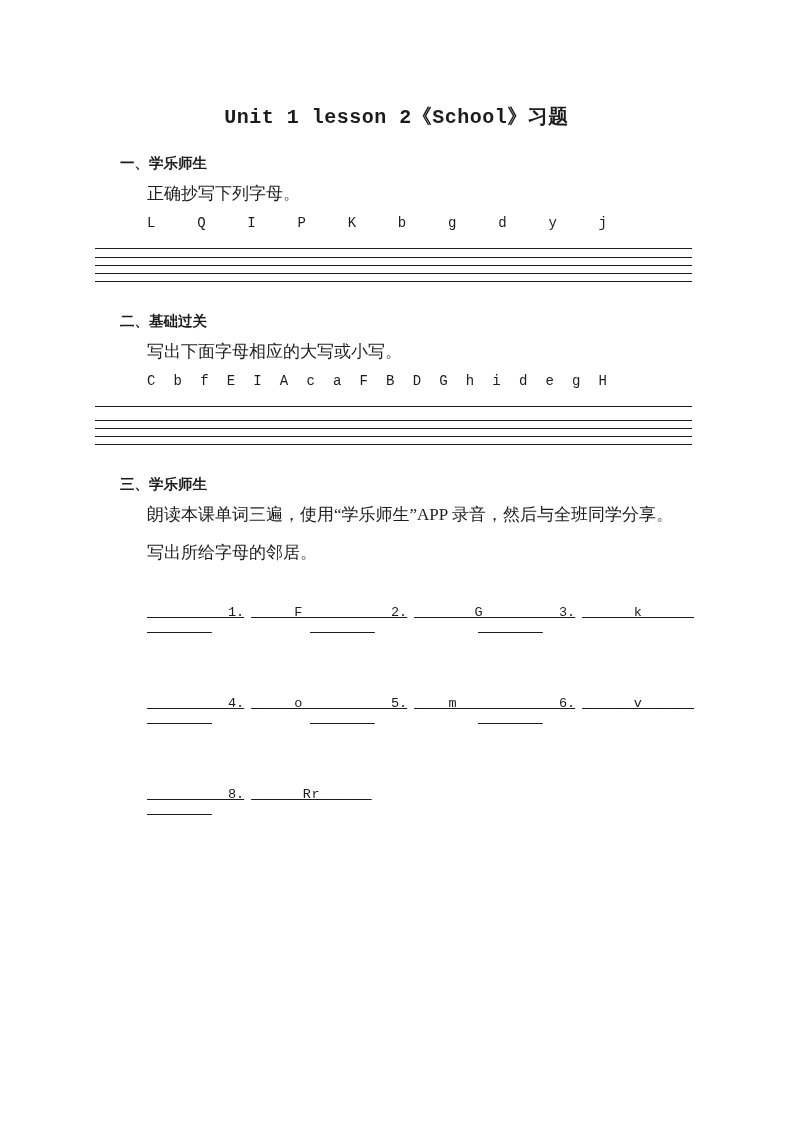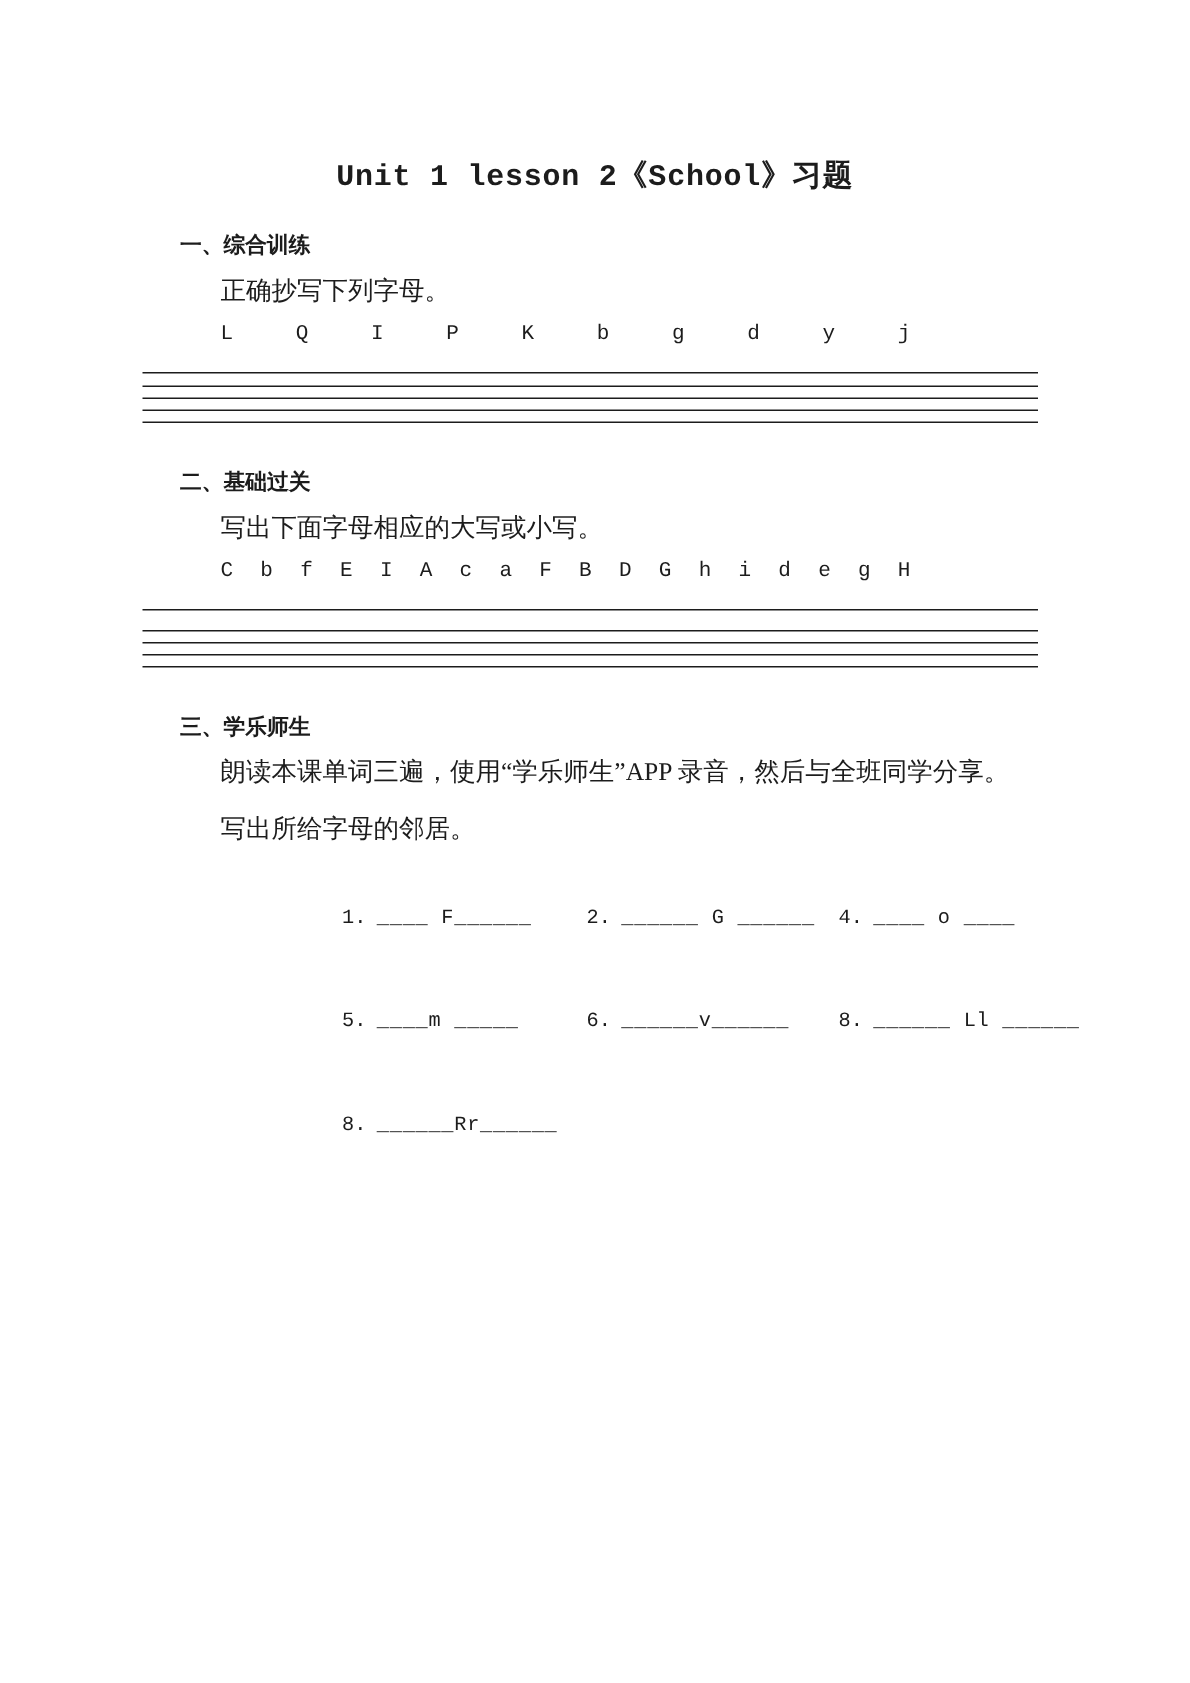--- a/index.html
+++ b/index.html
@@ -65,22 +65,23 @@
   .g8  { margin-top: 8px; }
   .g7  { margin-top: 7px; }
   .g13 { margin-top: 13px; }
   .s3 .instruction + .instruction {
     margin-top: 15px;
   }
   .q-grid {
     margin: 26px 0 0 52px;
     display: grid;
     grid-template-columns: 163px 168px 1fr;
-    row-gap: 24px;
+    row-gap: 46px;
     font-size: 13.5px;
+    text-decoration: underline;
   }
   .q-item {
     white-space: pre;
     font-family: "Liberation Mono", "DejaVu Sans Mono", monospace;
     font-size: 13.5px;
   }
   .q-num {
     margin-right: 7px;
   }
   .blank {
@@ -91,21 +92,21 @@
 </head>
 <body>
 
 <div class="page">
 
   <h1 class="title">Unit 1 lesson 2《School》习题</h1>
 
   <div class="content">
 
     <section class="s1">
-      <h2 class="sec-heading">一、综合训练</h2>
+      <h2 class="sec-heading">一、学乐师生</h2>
       <p class="instruction">正确抄写下列字母。</p>
       <div class="letters-row">
           <span>L</span>
           <span>Q</span>
           <span>I</span>
           <span>P</span>
           <span>K</span>
           <span>b</span>
           <span>g</span>
           <span>d</span>
@@ -159,35 +160,35 @@
       <p class="instruction">写出所给字母的邻居。</p>
 
       <div class="q-grid">
 
         <div class="q-item">
           <span class="q-num">1.</span><span class="blank">____ F______</span>
         </div>
         <div class="q-item">
           <span class="q-num">2.</span><span class="blank">______ G ______</span>
         </div>
+        <div class="q-item">
+          <span class="q-num">3.</span><span class="blank">______k______</span>
+        </div>
 
         <div class="q-item">
           <span class="q-num">4.</span><span class="blank">____ o ____</span>
         </div>
         <div class="q-item">
           <span class="q-num">5.</span><span class="blank">____m _____</span>
         </div>
         <div class="q-item">
           <span class="q-num">6.</span><span class="blank">______v______</span>
         </div>
 
         <div class="q-item">
-          <span class="q-num">8.</span><span class="blank">______ Ll ______</span>
-        </div>
-        <div class="q-item">
           <span class="q-num">8.</span><span class="blank">______Rr______</span>
         </div>
 
       </div>
     </section>
 
   </div>
 </div>
 
 </body></html>

